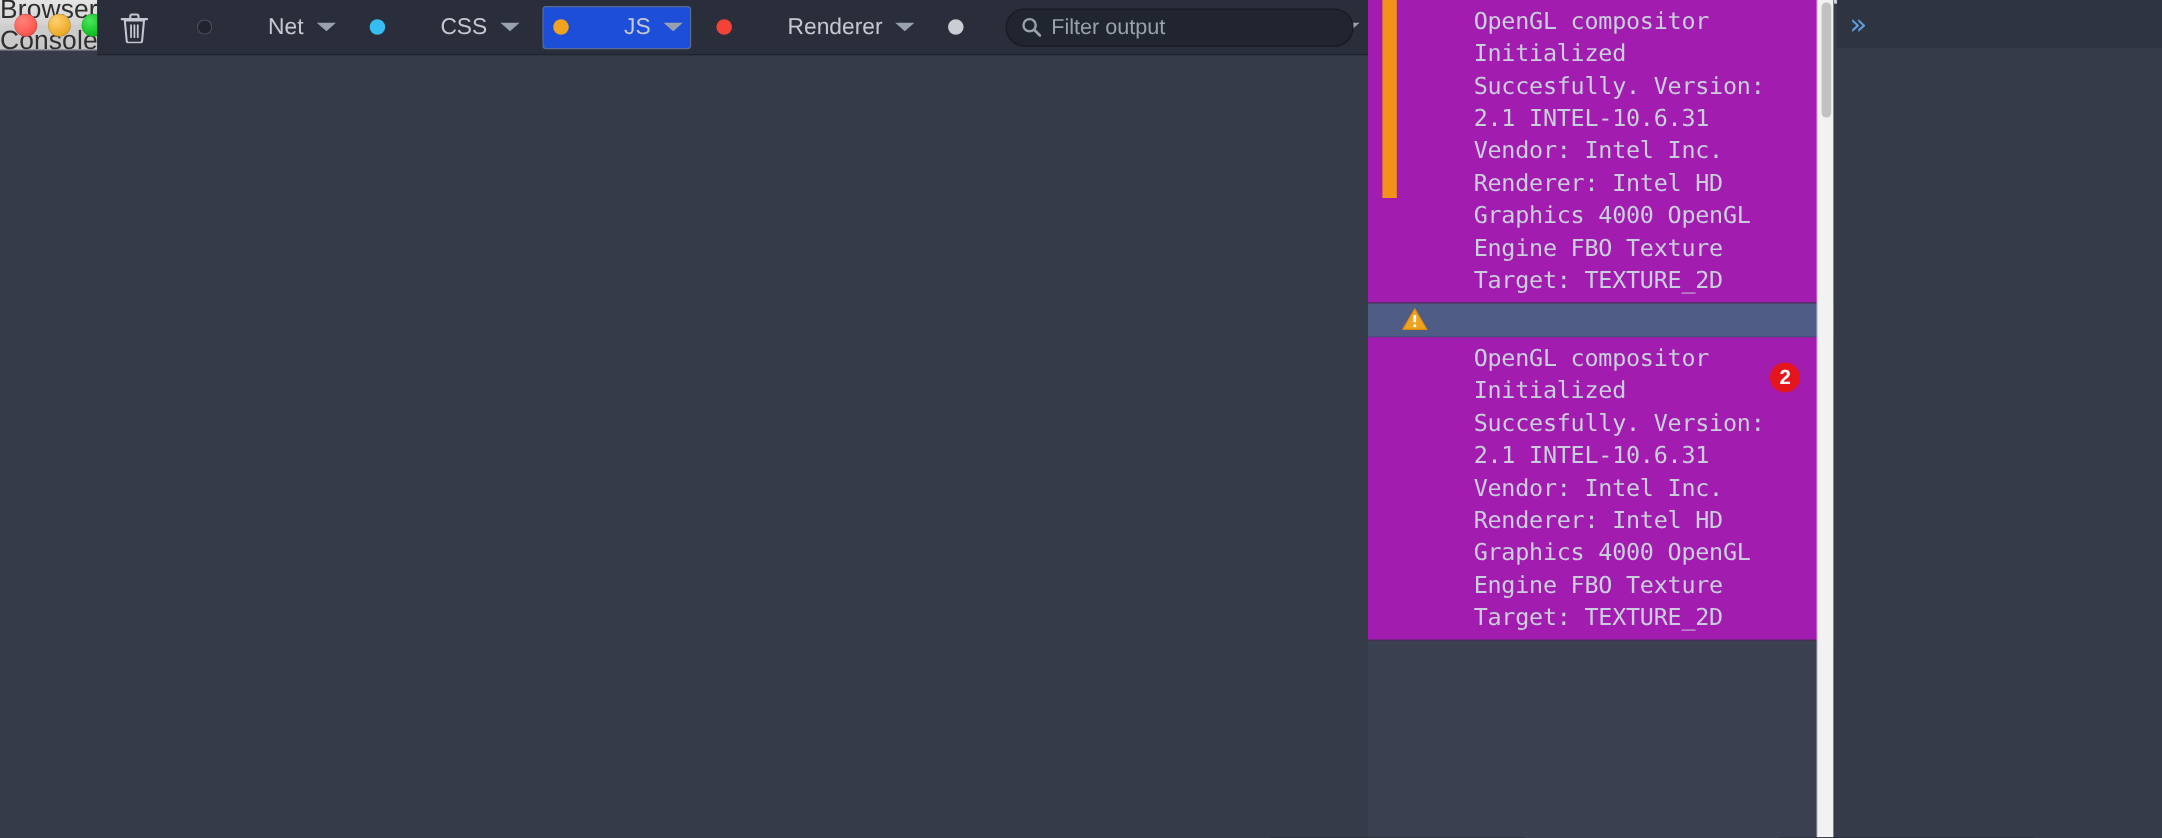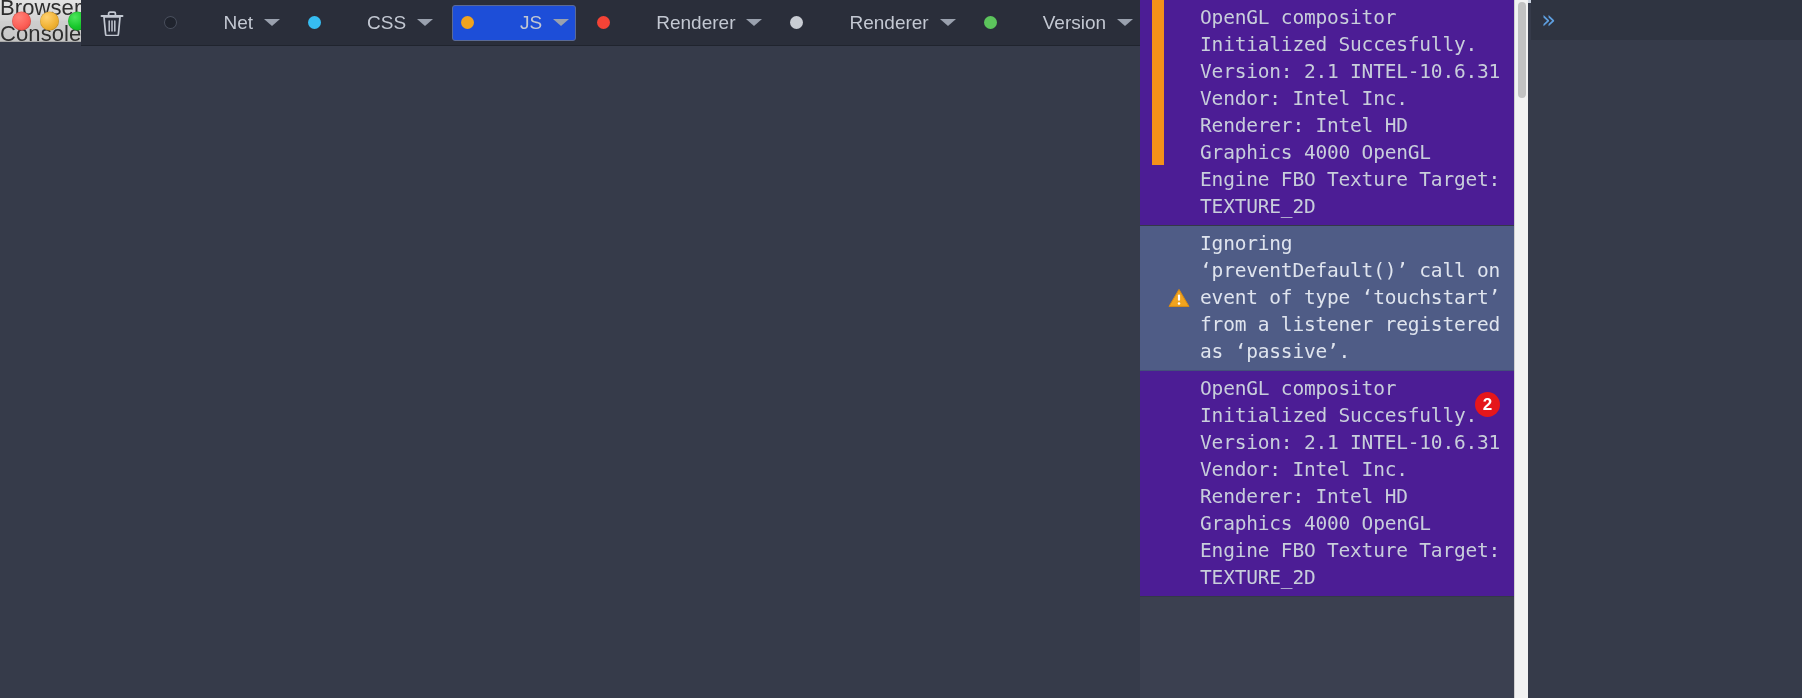--- a/index.html
+++ b/index.html
@@ -161,21 +161,21 @@
 
   .row {
     position: relative;
     display: flex;
     align-items: flex-start;
     min-height: 28px;
     padding: 4px 0 5px 0;
     border-bottom: 1px solid #343948;
     box-sizing: border-box;
   }
-  .row.log { background: #4c1d95; }
+  .row.log { background: #a21caf; gap: 28px; }
   .row.warn { background: #4f5c86; border-bottom-color: #44507a; }
 
   .gutter {
     flex: 0 0 60px;
     width: 60px;
     align-self: stretch;
     position: relative;
   }
   .gutter-icon {
     position: absolute;
@@ -345,40 +345,46 @@
       <span class="caret"></span>
     </div>
     <div class="gap"></div>
 
     <div class="filter-group">
       <span class="dot" style="background:#5cc45c;"></span>
       <span class="filter-label">Version</span>
       <span class="caret"></span>
     </div>
 
+    <div class="search-wrap">
+      <svg class="search-icon" width="17" height="17" viewBox="0 0 17 17">
+        <circle cx="7" cy="7" r="5.1" fill="none" stroke="#9aa1ae" stroke-width="2"></circle>
+        <path d="M11 11 L15.6 15.6" stroke="#9aa1ae" stroke-width="2.2" stroke-linecap="round"></path>
+      </svg>
+      <input class="search-input" type="text" placeholder="Filter output" style="">
+    </div>
   </div>
 
   <div class="output">
     <div class="rows">
       <div class="stripe" style="height: 165px;"></div>
 
       <div class="row log">
         <div class="gutter"></div>
         <div class="msg">OpenGL compositor Initialized Succesfully. Version: 2.1 INTEL-10.6.31 Vendor: Intel Inc. Renderer: Intel HD Graphics 4000 OpenGL Engine FBO Texture Target: TEXTURE_2D</div>
       </div>
 
       <div class="row warn">
         <div class="gutter">
           <svg class="gutter-icon" viewBox="0 0 22 20">
             <path d="M11 1.4 L21 18.4 H1 Z" fill="#f0a31e" stroke="#d98b12" stroke-width="1" stroke-linejoin="round"></path>
             <rect x="9.9" y="6.4" width="2.2" height="6.4" rx="1.1" fill="#ffffff"></rect>
             <circle cx="11" cy="15.5" r="1.25" fill="#ffffff"></circle>
           </svg>
         </div>
-        <div class="msg">Ignoring ‘preventDefault()’ call on event of type ‘touchstart’ from a listener registered as ‘passive’.</div>
       </div>
 
       <div class="row log">
         <div class="gutter"></div>
         <div class="msg">OpenGL compositor Initialized Succesfully. Version: 2.1 INTEL-10.6.31 Vendor: Intel Inc. Renderer: Intel HD Graphics 4000 OpenGL Engine FBO Texture Target: TEXTURE_2D</div>
         <div class="count-badge">2</div>
       </div>
     </div>
 
     <div class="vscroll">

